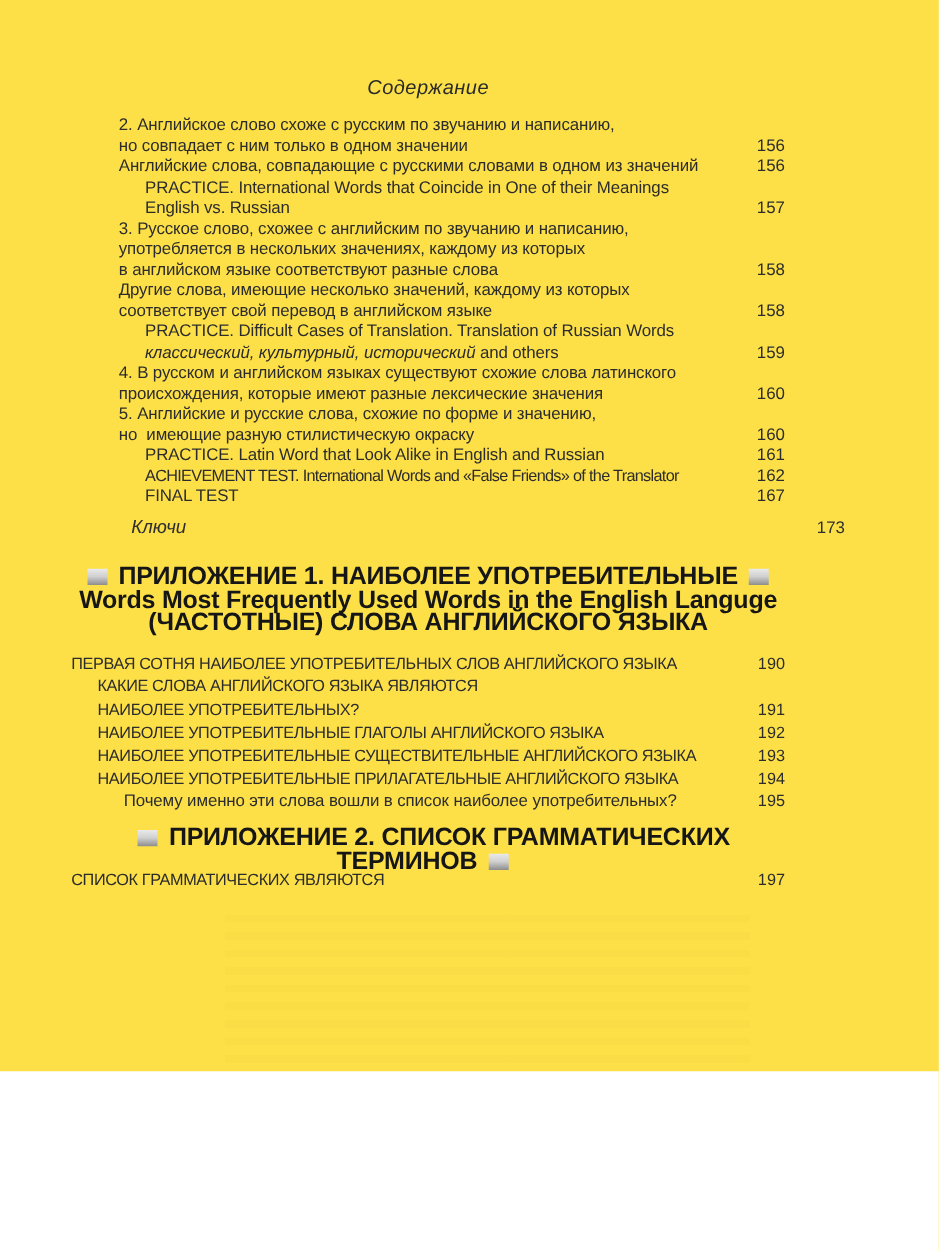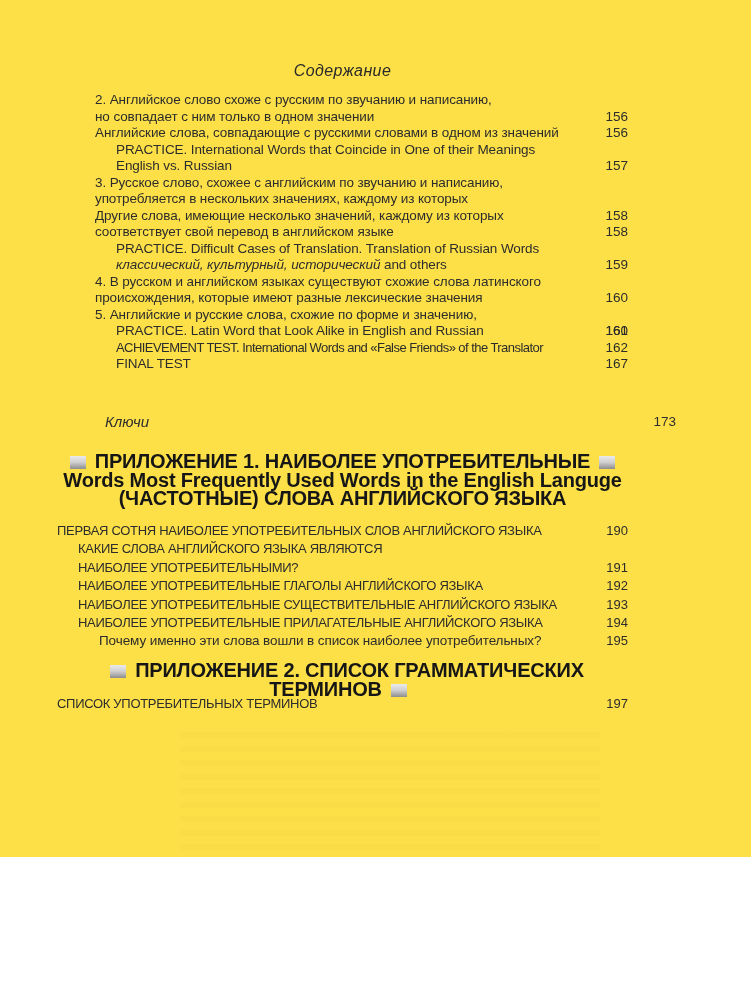--- a/index.html
+++ b/index.html
@@ -70,60 +70,60 @@
   <div class="doc-title">Содержание</div>
 
   <div id="main-rows" class="block rows">
       <div class="row ind0"><span class="t">2. Английское слово схоже с русским по звучанию и написанию,</span></div>
       <div class="row ind0"><span class="t">но совпадает с ним только в одном значении</span><span class="pg">156</span></div>
       <div class="row ind0"><span class="t">Английские слова, совпадающие с русскими словами в одном из значений</span><span class="pg">156</span></div>
       <div class="row ind1"><span class="t">PRACTICE. International Words that Coincide in One of their Meanings</span></div>
       <div class="row ind1"><span class="t">English vs. Russian</span><span class="pg">157</span></div>
       <div class="row ind0"><span class="t">3. Русское слово, схожее с английским по звучанию и написанию,</span></div>
       <div class="row ind0"><span class="t">употребляется в нескольких значениях, каждому из которых</span></div>
-      <div class="row ind0"><span class="pg">158</span></div>
+      <div class="row ind0"><span class="t">в английском языке соответствуют разные слова</span><span class="pg">158</span></div>
       <div class="row ind0"><span class="t">Другие слова, имеющие несколько значений, каждому из которых</span></div>
       <div class="row ind0"><span class="t">соответствует свой перевод в английском языке</span><span class="pg">158</span></div>
       <div class="row ind1"><span class="t">PRACTICE. Difficult Cases of Translation. Translation of Russian Words</span></div>
       <div class="row ind1"><span class="t"><span class="it">классический, культурный, исторический</span><span> and others</span></span><span class="pg">159</span></div>
       <div class="row ind0"><span class="t">4. В русском и английском языках существуют схожие слова латинского</span></div>
       <div class="row ind0"><span class="t">происхождения, которые имеют разные лексические значения</span><span class="pg">160</span></div>
       <div class="row ind0"><span class="t">5. Английские и русские слова, схожие по форме и значению,</span></div>
-      <div class="row ind0"><span class="pg">160</span></div>
+      <div class="row ind0"><span class="t">но  имеющие разную стилистическую окраску</span><span class="pg">160</span></div>
       <div class="row ind1"><span class="t">PRACTICE. Latin Word that Look Alike in English and Russian</span><span class="pg">161</span></div>
       <div class="row ind1 tight"><span class="t">ACHIEVEMENT TEST. International Words and «False Friends» of the Translator</span><span class="pg">162</span></div>
       <div class="row ind1"><span class="t">FINAL TEST</span><span class="pg">167</span></div>
     </div>
 
   <div id="keys-row" class="block rows">
     <span class="t">Ключи</span>
     <span class="pg">173</span>
   </div>
 
   <div id="app1-heading" class="block heading">
     <div><span class="sq"></span><span>ПРИЛОЖЕНИЕ 1. НАИБОЛЕЕ УПОТРЕБИТЕЛЬНЫЕ</span><span class="sq"></span></div>
     <div>Words Most Frequently Used Words in the English Languge</div>
     <div>(ЧАСТОТНЫЕ) СЛОВА АНГЛИЙСКОГО ЯЗЫКА</div>
   </div>
 
   <div id="app1-rows" class="block rows app-rows">
       <div class="row ind0"><span class="t">ПЕРВАЯ СОТНЯ НАИБОЛЕЕ УПОТРЕБИТЕЛЬНЫХ СЛОВ АНГЛИЙСКОГО ЯЗЫКА</span><span class="pg">190</span></div>
       <div class="row ind1"><span class="t">КАКИЕ СЛОВА АНГЛИЙСКОГО ЯЗЫКА ЯВЛЯЮТСЯ</span></div>
-      <div class="row ind1"><span class="t">НАИБОЛЕЕ УПОТРЕБИТЕЛЬНЫМИ?</span><span class="pg">191</span></div>
+      <div class="row ind1"><span class="t">НАИБОЛЕЕ УПОТРЕБИТЕЛЬНЫХ?</span><span class="pg">191</span></div>
       <div class="row ind1"><span class="t">НАИБОЛЕЕ УПОТРЕБИТЕЛЬНЫЕ ГЛАГОЛЫ АНГЛИЙСКОГО ЯЗЫКА</span><span class="pg">192</span></div>
       <div class="row ind1"><span class="t">НАИБОЛЕЕ УПОТРЕБИТЕЛЬНЫЕ СУЩЕСТВИТЕЛЬНЫЕ АНГЛИЙСКОГО ЯЗЫКА</span><span class="pg">193</span></div>
       <div class="row ind1"><span class="t">НАИБОЛЕЕ УПОТРЕБИТЕЛЬНЫЕ ПРИЛАГАТЕЛЬНЫЕ АНГЛИЙСКОГО ЯЗЫКА</span><span class="pg">194</span></div>
       <div class="row ind2"><span class="t">Почему именно эти слова вошли в список наиболее употребительных?</span><span class="pg">195</span></div>
     </div>
 
   <div id="app2-heading" class="block heading">
     <div><span class="sq"></span><span>ПРИЛОЖЕНИЕ 2. СПИСОК ГРАММАТИЧЕСКИХ ТЕРМИНОВ</span><span class="sq"></span></div>
   </div>
 
   <div id="app2-rows" class="block rows app-rows">
-      <div class="row ind0"><span class="t">СПИСОК УПОТРЕБИТЕЛЬНЫХ ТЕРМИНОВ</span><span class="pg">197</span></div>
+      <div class="row ind0"><span class="t">СПИСОК ГРАММАТИЧЕСКИХ ЯВЛЯЮТСЯ</span><span class="pg">197</span></div>
     </div>
 
   <div class="footer">
     <span class="sq"></span><span>207</span><span class="sq"></span>
   </div>
 
 </div>
 
 </body></html>

